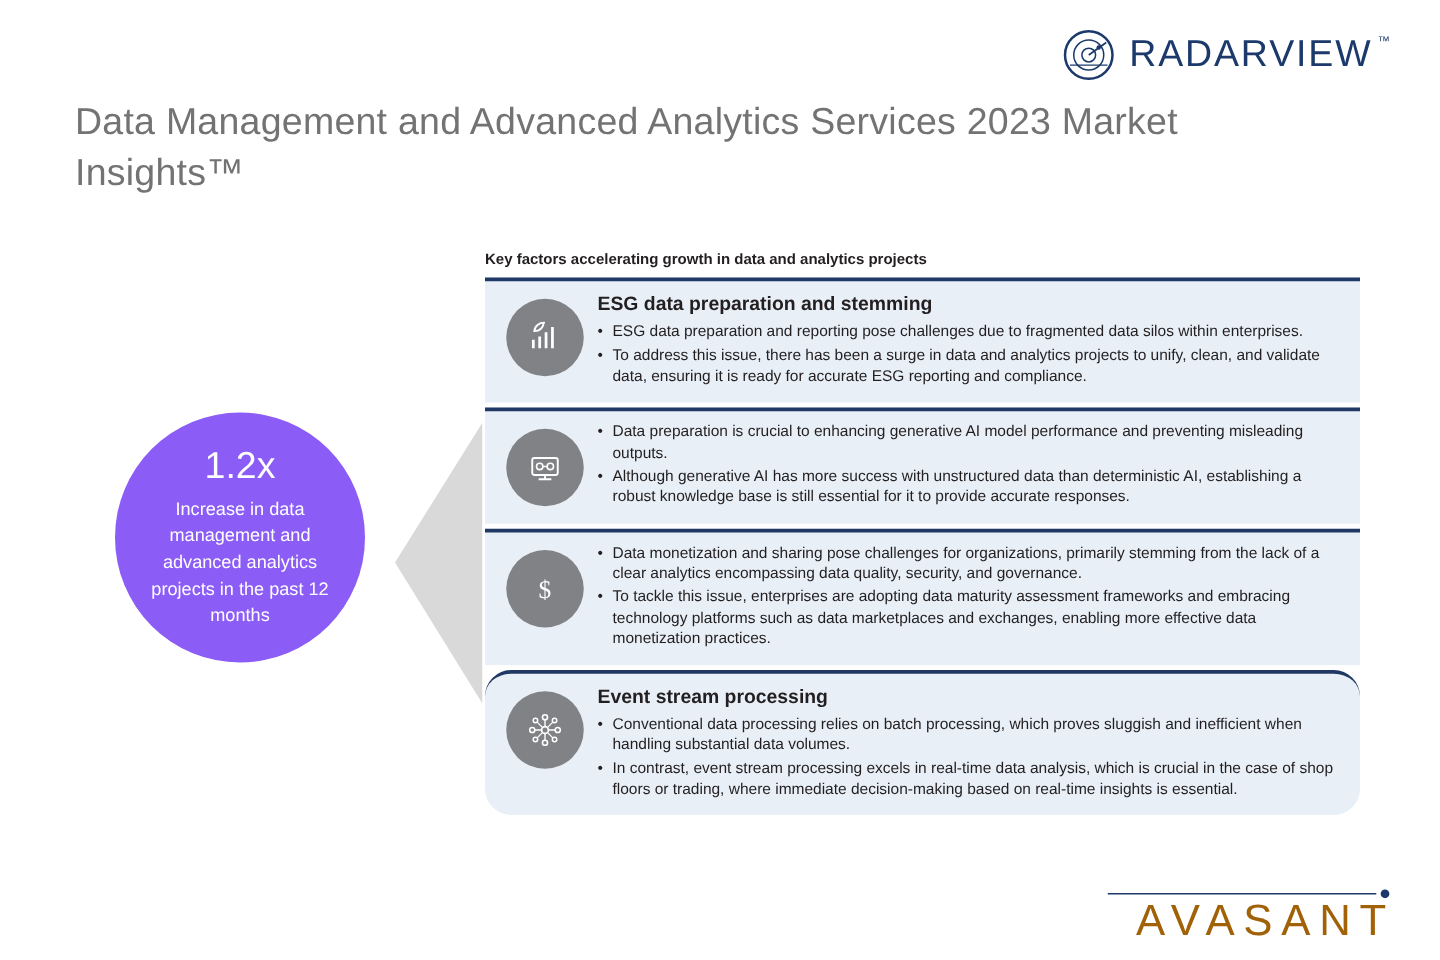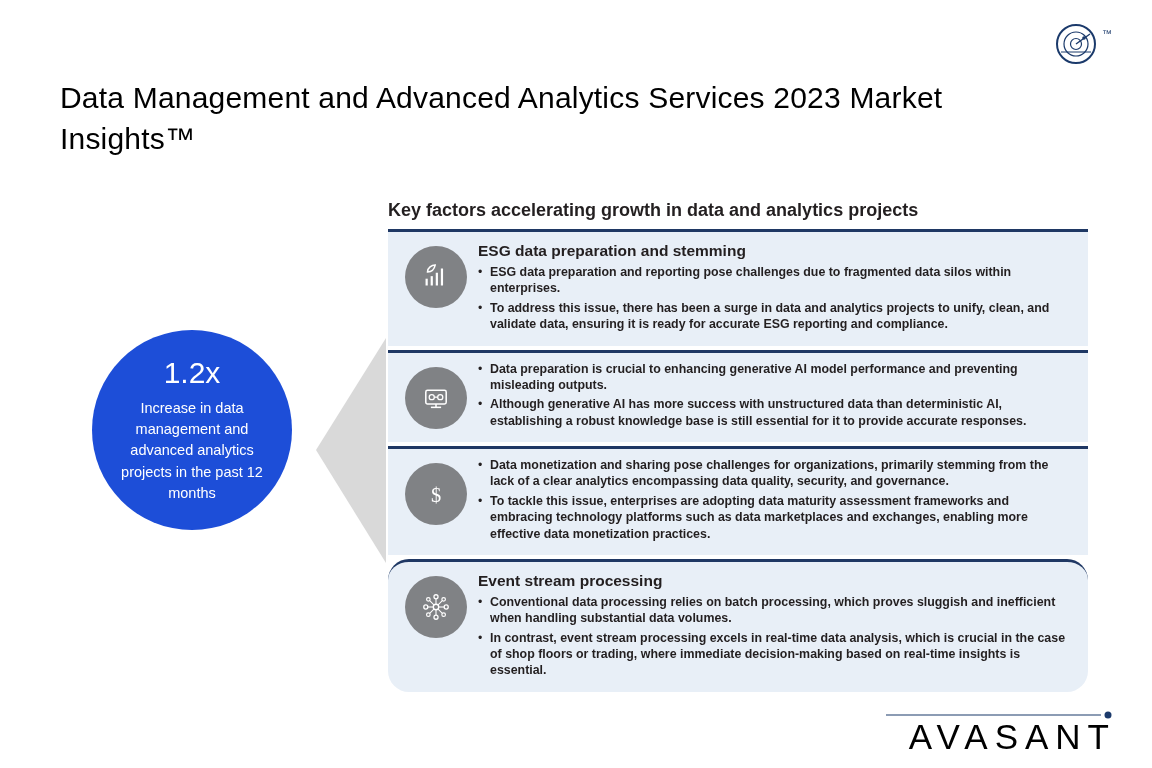--- a/index.html
+++ b/index.html
@@ -45,33 +45,33 @@
   }
 
   .deck-title {
     position: absolute;
     left: 60px;
     top: 78px;
     width: 950px;
     font-size: 30px;
     line-height: 1.35;
     font-weight: 400;
-    color: #000000;
+    color: #737373;
     letter-spacing: 0.2px;
   }
 
   
   .stat-circle {
     position: absolute;
     left: 92px;
     top: 330px;
     width: 200px;
     height: 200px;
     border-radius: 50%;
-    background: #1d4ed8;
+    background: #8b5cf6;
     color: #ffffff;
     display: flex;
     flex-direction: column;
     align-items: center;
     justify-content: center;
     text-align: center;
     padding: 0 16px;
     box-sizing: border-box;
   }
   .stat-value {
@@ -94,21 +94,21 @@
   }
 
   
   .panel {
     position: absolute;
     left: 388px;
     top: 200px;
     width: 700px;
   }
   .panel-heading {
-    font-size: 18px;
+    font-size: 12px;
     font-weight: bold;
     color: #231f20;
     margin-bottom: 8px;
   }
   .factor-row {
     background: #e8eff7;
     border-top: 3px solid #1f3864;
     display: flex;
     align-items: flex-start;
     padding: 8px 10px 10px 6px;
@@ -144,51 +144,52 @@
     font-size: 12.4px;
     line-height: 1.32;
     color: #231f20;
     margin-bottom: 3px;
   }
   .bullet .dot {
     flex: 0 0 12px;
     text-align: left;
     line-height: 1.32;
   }
-  .bullet .txt { flex: 1 1 auto; font-weight: bold; }
+  .bullet .txt { flex: 1 1 auto; }
 
   
   .avasant {
     position: absolute;
     right: 36px;
     bottom: 14px;
     display: flex;
     flex-direction: column;
     align-items: flex-end;
   }
   .avasant-text {
     font-size: 35px;
     letter-spacing: 7px;
-    color: #000000;
+    color: #a16207;
     font-weight: 400;
     line-height: 1;
   }
 </style>
 </head>
 <body>
 
 <div class="brand-logo">
   <svg class="brand-mark" viewBox="0 0 44 44">
     <circle cx="22" cy="22" r="19" fill="none" stroke="#1b3a6b" stroke-width="2"></circle>
     <circle cx="22" cy="22" r="12" fill="none" stroke="#1b3a6b" stroke-width="1.2"></circle>
     <circle cx="22" cy="22" r="5.5" fill="none" stroke="#1b3a6b" stroke-width="1.2"></circle>
     <line x1="22" y1="22" x2="36" y2="12" stroke="#1b3a6b" stroke-width="1.4"></line>
     <line x1="7" y1="30" x2="37" y2="30" stroke="#1b3a6b" stroke-width="1"></line>
     <circle cx="30" cy="16" r="1.8" fill="#1b3a6b"></circle>
   </svg>
+  <span class="brand-text">RADARVIEW</span>
   <span class="brand-tm">™</span>
 </div>
 
 <div class="deck-title">Data Management and Advanced Analytics Services 2023 Market Insights™</div>
 
 <div class="stat-circle">
   <div class="stat-value">1.2x</div>
   <div class="stat-label">Increase in data management and advanced analytics projects in the past 12 months</div>
 </div>
 

